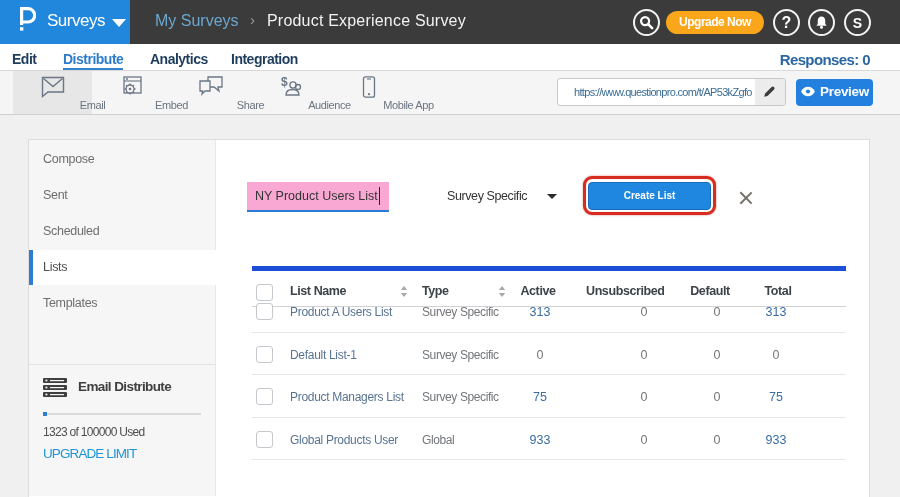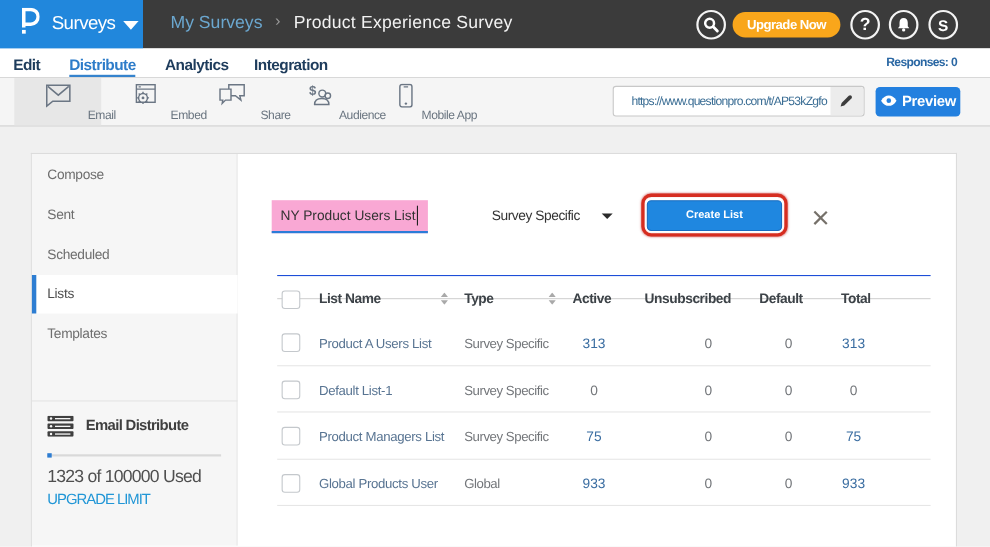--- a/index.html
+++ b/index.html
@@ -14,21 +14,21 @@
   .crumb1 { position:absolute; left:155px; top:12px; color:#6ba7cf; font-size:16px; }
   .crumbsep { position:absolute; left:250px; top:11px; color:#9a9a9a; font-size:15px; }
   .crumb2 { position:absolute; left:267px; top:12px; color:#f2f2f2; font-size:16px; letter-spacing:0.2px; }
   .circ { position:absolute; top:9px; width:27px; height:27px; border:2px solid #f4f4f4; border-radius:50%; color:#fff; text-align:center; }
   .upgrade { position:absolute; left:666px; top:11px; width:98px; height:23px; background:#f9a61b; border-radius:12px; color:#fff; font-size:12px; font-weight:bold; letter-spacing:-0.5px; text-align:center; line-height:23px; }
 
   
   .navrow { position:absolute; left:0; top:44px; width:900px; height:27px; background:#fff; border-bottom:1px solid #d8d8d8; }
   .navitem { position:absolute; top:6.5px; font-size:14px; font-weight:bold; letter-spacing:-0.5px; color:#1e3c5c; }
   .navitem.active { color:#2d7cc9; border-bottom:2px solid #3583cd; padding-bottom:1px; }
-  .responses { position:absolute; right:30px; top:7px; font-size:11px; font-weight:bold; letter-spacing:-0.6px; color:#2a67a3; }
+  .responses { position:absolute; right:30px; top:7px; font-size:15px; font-weight:bold; letter-spacing:-0.6px; color:#2a67a3; }
 
   
   .toolbar { position:absolute; left:0; top:71px; width:900px; height:44px; background:#f5f5f5; border-bottom:1px solid #cfcfcf; }
   .toolcell { position:absolute; top:0; width:79px; height:43px; text-align:center; }
   .toolcell.active { background:#e7e7e7; }
   .toolcell .lbl { position:absolute; bottom:3.5px; width:100%; font-size:11px; letter-spacing:-0.4px; color:#6a7580;margin-left:40px; }
   .toolcell svg { margin-top:5px; }
   .urlbox { position:absolute; left:557px; top:7px; width:229px; height:28px; background:#fff; border:1px solid #c8c8c8; border-radius:3px; overflow:hidden; }
   .urltext { position:absolute; left:16px; top:7px; font-size:11px; letter-spacing:-0.68px; color:#3a6d94; white-space:nowrap; }
   .pencilzone { position:absolute; right:0; top:0; width:30px; height:26px; background:#ececec; border-radius:0 3px 3px 0; }
@@ -36,39 +36,39 @@
 
   
   .container { position:absolute; left:28px; top:139px; width:842px; height:358px; background:#fff; border:1px solid #dcdcdc; border-bottom:none; }
   .sidebar { position:absolute; left:0; top:0; width:187px; height:356px; background:#f6f6f6; border-right:1px solid #e8e8e8; }
   .sideitem { position:absolute; left:14px; font-size:12.5px; letter-spacing:-0.3px; color:#6e6e6e; }
   .side-active-bg { position:absolute; left:0; top:110px; width:187px; height:35px; background:#fff; border-left:4px solid #2d7dd2; }
   .side-sep { position:absolute; left:0; top:224px; width:187px; border-top:1px solid #e3e3e3; }
   .ea-title { position:absolute; left:49px; top:239px; font-size:13.5px; font-weight:bold; letter-spacing:-0.6px; color:#3f3f3f; }
   .progress { position:absolute; left:14px; top:273px; width:158px; height:2px; background:#d9d9d9; }
   .progress .fill { position:absolute; left:0; top:-1px; width:4px; height:4px; background:#2d7dd2; }
-  .usedtxt { position:absolute; left:14px; top:285px; font-size:16px; letter-spacing:-0.7px; color:#4f4f4f; }
+  .usedtxt { position:absolute; left:14px; top:285px; font-size:12px; letter-spacing:-0.7px; color:#4f4f4f; }
   .upglimit { position:absolute; left:14px; top:306px; font-size:13.5px; letter-spacing:-0.9px; color:#2196d6; }
 
   
   .nameinput { position:absolute; left:218px; top:42px; width:142px; height:30px; background:#f9a8d4; border-bottom:2px solid #2b7cd8; }
   .nameinput span { position:absolute; left:8px; top:7px; font-size:12.5px; color:#333; }
   .cursor { position:absolute; top:5px; width:1.3px; height:18px; background:#222; }
   .ddtext { position:absolute; left:418px; top:49px; font-size:12.5px; letter-spacing:-0.4px; color:#333; }
   .ddcaret { position:absolute; left:518px; top:53.5px; width:0; height:0; border-left:5px solid transparent; border-right:5px solid transparent; border-top:5.5px solid #2b2b2b; }
   .ring { position:absolute; left:554px; top:36px; width:133px; height:39px; border:3px solid #d62d20; border-radius:9px; background:#fff; box-shadow: 0 0 2px rgba(180,0,0,.55), inset 0 0 1px rgba(180,0,0,.4); }
   .createbtn { position:absolute; left:2px; top:3px; width:123px; height:28px; background:#1f87e0; border:1px solid #186cc0; border-radius:4px; color:#ffffff; font-size:10px; font-weight:bold; text-align:center; line-height:26px; }
   .xclose { position:absolute; left:710px; top:51px; width:13px; height:13px; }
   .xclose:before, .xclose:after { content:""; position:absolute; left:5.6px; top:-1.5px; width:1.8px; height:16px; background:#757069; }
   .xclose:before { transform:rotate(45deg); }
   .xclose:after { transform:rotate(-45deg); }
 
   
   .table { position:absolute; left:223px; top:110px; width:594px; }
-  .thead { position:absolute; left:0; top:0; width:594px; height:22px; border-top:1px solid #1d4ed8; border-bottom:1px solid #d2d2d2; }
+  .thead { position:absolute; left:0; top:16px; width:594px; height:41px; border-top:5px solid #1d4ed8; border-bottom:1px solid #d2d2d2; }
   .th { position:absolute; top:13px; font-size:12.5px; font-weight:bold; letter-spacing:-0.4px; color:#3d4348; }
   .trow { position:absolute; left:0; width:594px; height:43px; border-bottom:1px solid #e6e6e6; }
   .cb { position:absolute; left:4px; width:17px; height:17px; background:#fff; border:1px solid #c4c8cc; border-radius:3px; }
   .name { position:absolute; left:38px; top:15px; font-size:12px; letter-spacing:-0.3px; color:#587492; }
   .type { position:absolute; left:170px; top:15px; font-size:12px; letter-spacing:-0.4px; color:#73767a; }
   .num { position:absolute; width:60px; text-align:center; font-size:12.5px; }
   .trow .num { top:15px; }
   .blue { color:#3a6da1; }
   .gray { color:#73767a; }
   .sort { position:absolute; top:15px; }

